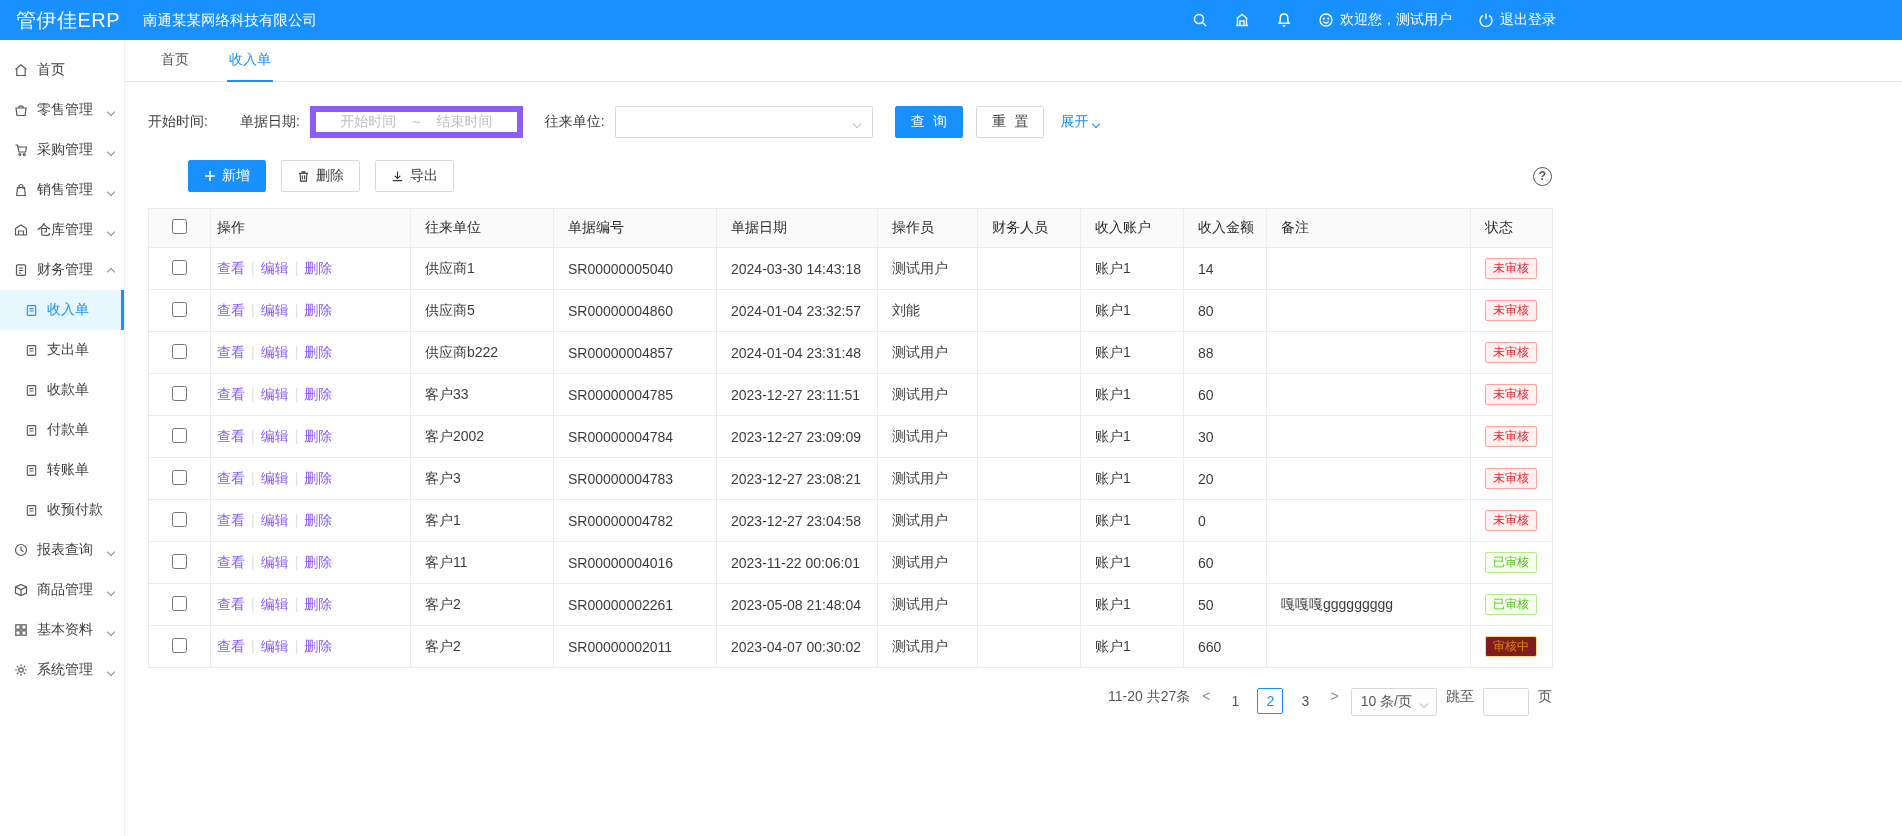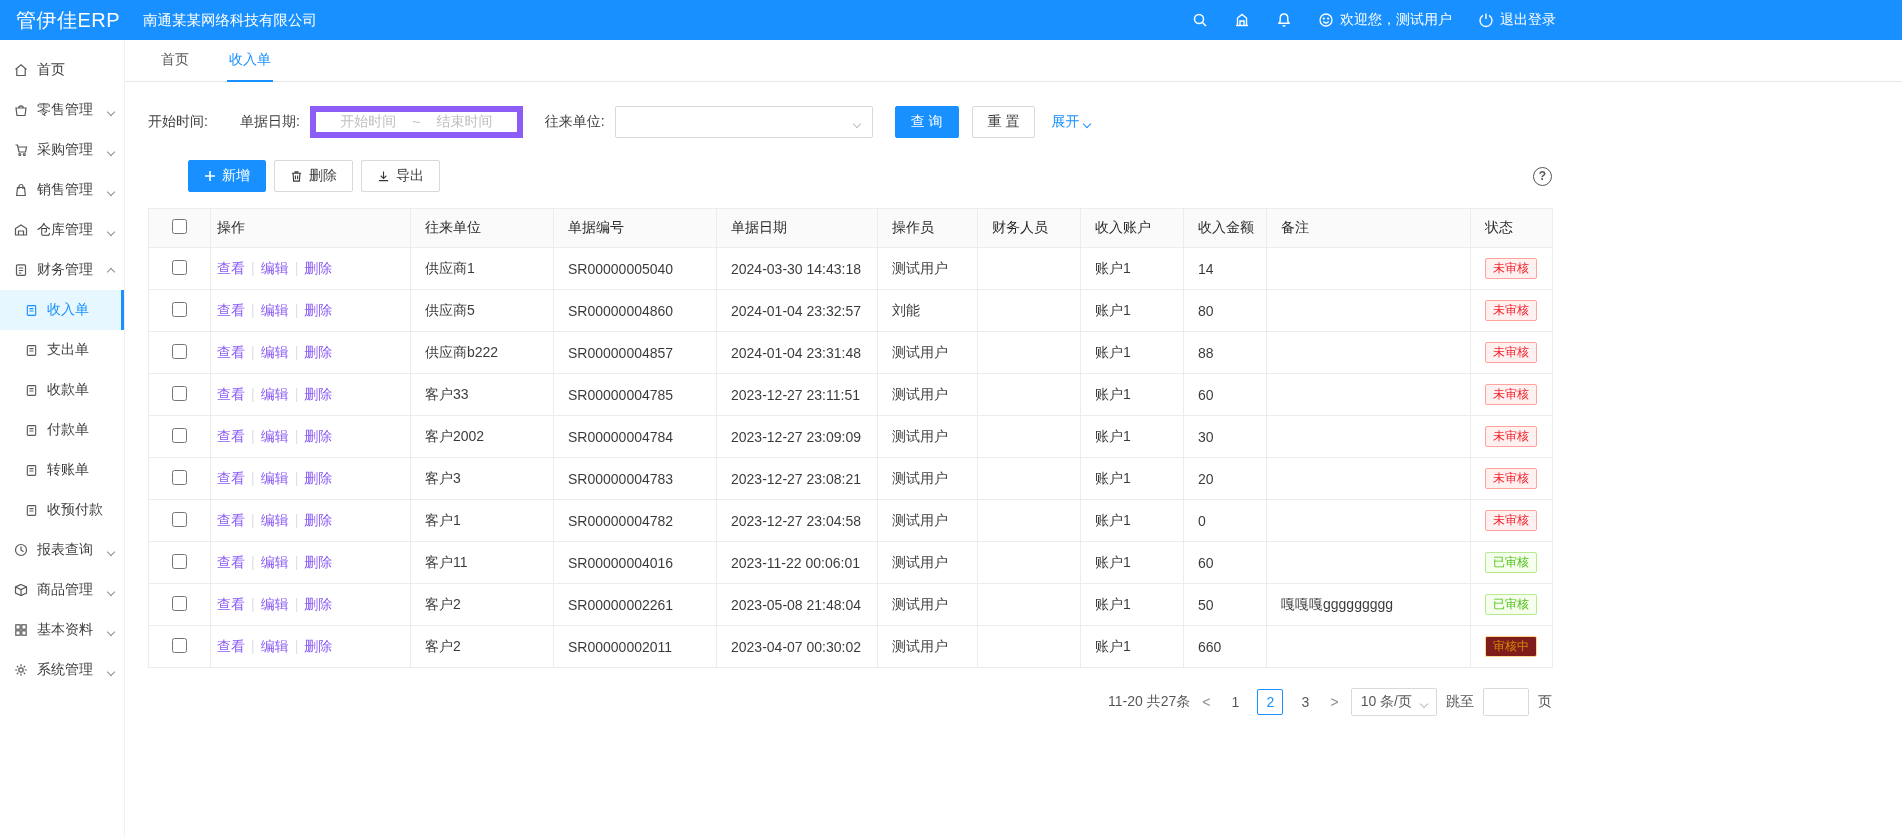--- a/index.html
+++ b/index.html
@@ -42,45 +42,45 @@
   .filter-row { display:flex; align-items:center; margin-bottom:22px; width:1404px; }
   .f-label { white-space:nowrap; margin-right:10px; }
   .gap { width:22px; flex:none; }
   .input { height:32px; border:1px solid #d9d9d9; border-radius:2px; padding:0 11px; font-size:14px; font-family:inherit; color:rgba(0,0,0,0.78); outline:none; }
   .input::placeholder { color:#bfbfbf; }
   .bill-input { width:256px; }
   .range-box { width:213px; height:32px; border:6px solid #8b5cf6; border-radius:0; display:flex; align-items:center; justify-content:center; gap:16px; color:#bfbfbf; cursor:pointer; }
   .select-box { width:258px; height:32px; border:1px solid #d9d9d9; border-radius:2px; display:flex; align-items:center; padding:0 12px; cursor:pointer; }
   .select-box .chevwrap, .range-box .chevwrap { margin-left:auto; }
   .select-box .chev { border-color:#bfbfbf; }
-  .btn { height:32px; padding:0 15px; border:1px solid #d9d9d9; background:#fff; border-radius:2px; font-size:14px; font-family:Liberation Sans, sans-serif; color:rgba(0,0,0,0.78); display:inline-flex; align-items:center; gap:6px; cursor:pointer; white-space:nowrap; }
+  .btn { height:32px; padding:0 15px; border:1px solid #d9d9d9; background:#fff; border-radius:2px; font-size:14px; font-family:Liberation Mono, monospace; color:rgba(0,0,0,0.78); display:inline-flex; align-items:center; gap:6px; cursor:pointer; white-space:nowrap; }
   .btn-primary { background:#1890ff; border-color:#1890ff; color:#fff; }
   .expand-link { color:#1890ff; cursor:pointer; display:inline-flex; align-items:center; gap:5px; white-space:nowrap; }
   .expand-link .chev { border-color:#1890ff; }
 
   
-  .toolbar { display:flex; align-items:center; gap:8px; margin-bottom:16px; width:1404px;padding-left:40px; }
+  .toolbar { display:flex; align-items:center; gap:15px; margin-bottom:16px; width:1404px;padding-left:40px; }
   .help { width:19px; height:19px; border:1.6px solid #555; border-radius:50%; display:inline-flex; align-items:center; justify-content:center; font-size:12px; font-weight:700; color:#555; margin-left:auto; cursor:pointer; }
 
   
   table { border-collapse:collapse; table-layout:fixed; width:1404px; }
   th, td { border:1px solid #ececec; padding:10px 14px; font-size:14px; text-align:left; overflow:hidden; white-space:nowrap; }
   th { background:#fafafa; font-weight:500; color:rgba(0,0,0,0.85); }
   .col-check { text-align:center; padding:10px 6px; }
   .col-ops-h, .col-ops { text-align:left; padding-left:6px; padding-right:6px; }
   .op-link { color:#8b5cf6; text-decoration:none; cursor:pointer; }
   .op-div { color:#e0e0e0; margin:0 6px; }
   input[type="checkbox"] { width:15px; height:15px; cursor:pointer; }
   .badge { display:inline-block; font-size:12px; line-height:19px; padding:0 7px; border-radius:2px; border:1px solid; }
   .badge-red    { color:#f5222d; border-color:#ffa39e; background:#fff1f0; }
   .badge-green  { color:#52c41a; border-color:#b7eb8f; background:#f6ffed; }
   .badge-orange { color:#d48806; border-color:#ffd591; background:#7f1d1d; }
 
   
-  .pagination { width:1404px; margin-top:20px; display:flex; align-items:center; justify-content:flex-end; gap:9px; color:rgba(0,0,0,0.68); }
+  .pagination { width:1404px; margin-top:20px; display:flex; justify-content:flex-end; gap:9px; color:rgba(0,0,0,0.68); }
   .page-arrow { color:#8c8c8c; cursor:pointer; padding:0 3px; font-size:14px; }
   .page-num { min-width:26px; height:26px; display:inline-flex; align-items:center; justify-content:center; border-radius:2px; cursor:pointer; border:1px solid transparent; }
   .page-num.active { border-color:#1890ff; color:#1890ff; }
   .page-size { height:28px; border:1px solid #d9d9d9; border-radius:2px; display:inline-flex; align-items:center; gap:9px; padding:0 9px; cursor:pointer; }
   .page-size .chev { border-color:#bfbfbf; }
   .jump-input { width:46px; height:28px; padding:0 6px; }
 </style>
 </head>
 <body>
 

